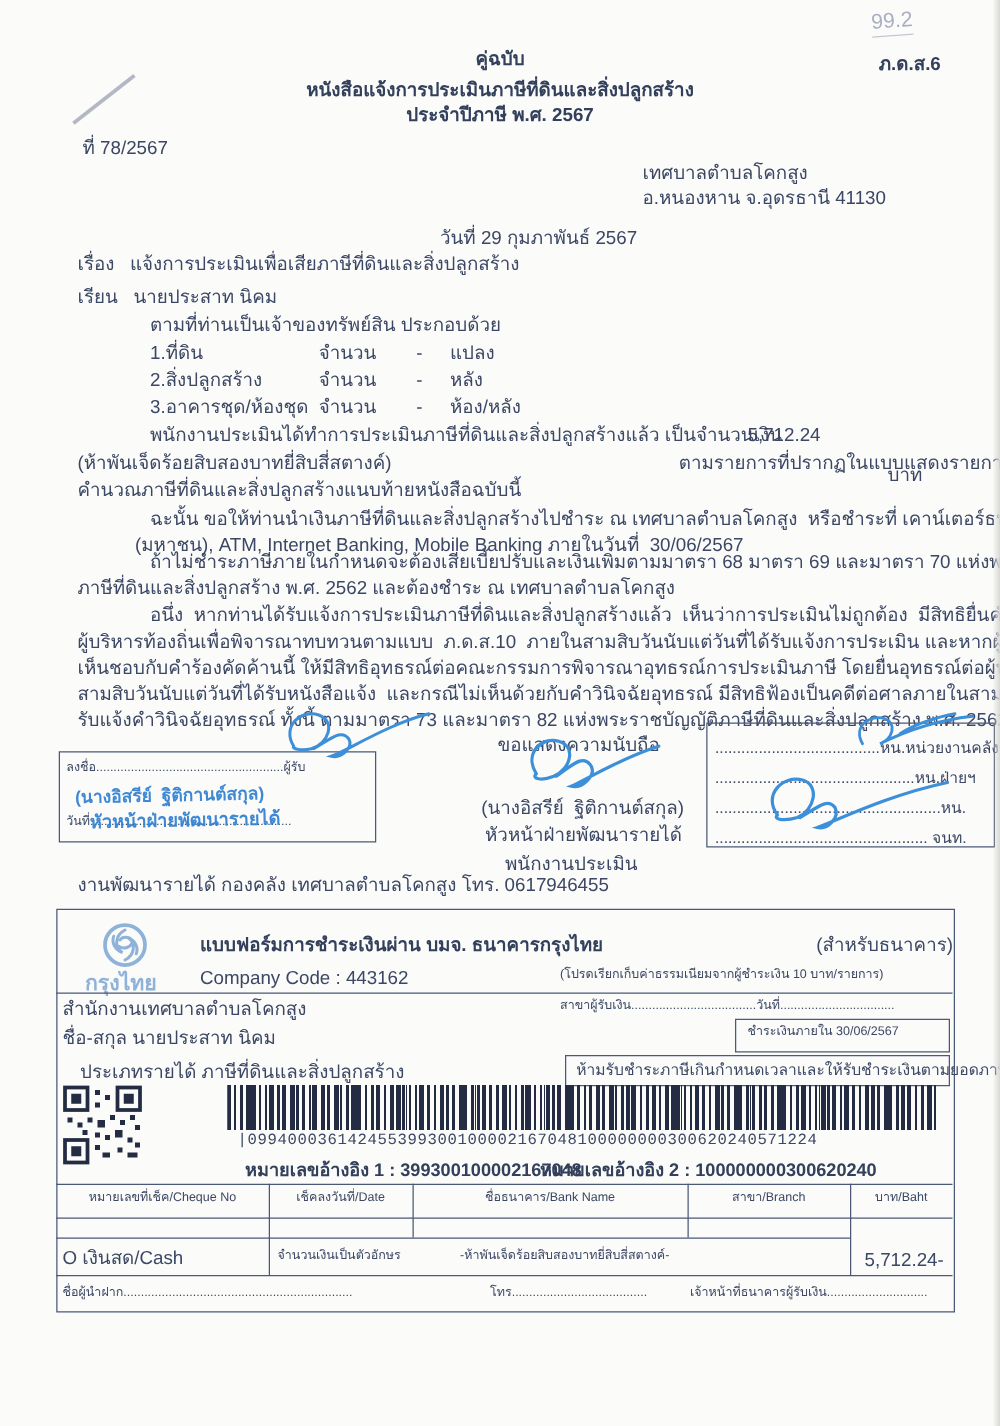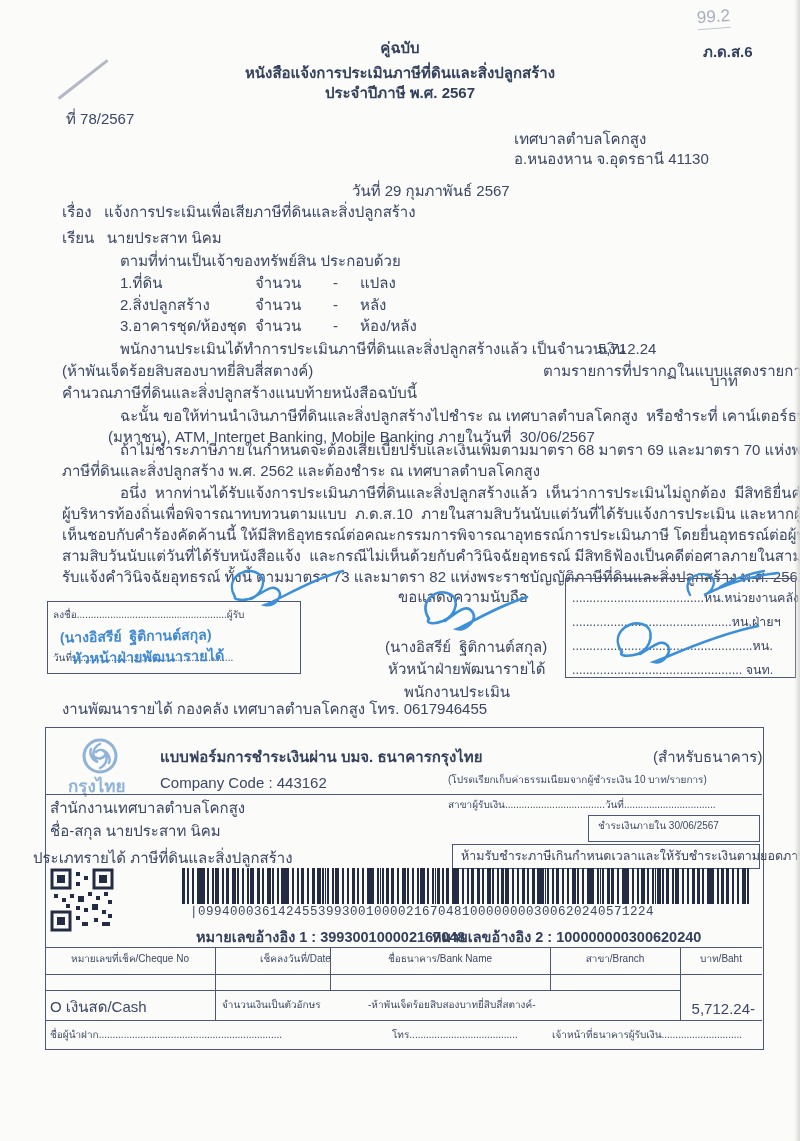--- a/index.html
+++ b/index.html
@@ -132,21 +132,21 @@
 
   <div class="hline" style="left:45px;top:794px;width:717px;"></div>
 
   <div class="abs t" style="left:50px;top:799px;">สำนักงานเทศบาลตำบลโคกสูง</div>
   <div class="abs s" style="left:448px;top:799px;">สาขาผู้รับเงิน....................................วันที่.................................</div>
 
   <div class="abs t" style="left:50px;top:822px;">ชื่อ-สกุล นายประสาท นิคม</div>
   <div class="box" style="left:588px;top:815px;width:170px;height:25px;"></div>
   <div class="abs s" style="left:598px;top:820px;">ชำระเงินภายใน 30/06/2567</div>
 
-  <div class="abs t" style="left:33px;top:849px;">ประเภทรายได้ ภาษีที่ดินและสิ่งปลูกสร้าง</div>
+  <div class="abs t" style="left:64px;top:849px;">ประเภทรายได้ ภาษีที่ดินและสิ่งปลูกสร้าง</div>
   <div class="box" style="left:452px;top:844px;width:306px;height:23px;"></div>
   <div class="abs xs" style="left:461px;top:849px;">ห้ามรับชำระภาษีเกินกำหนดเวลาและให้รับชำระเงินตามยอดภาษีเท่านั้น</div>
 
   <svg class="sig" style="left:50px;top:868px;" width="64" height="64" viewBox="0 0 64 64">
     <g fill="#232c42">
       <rect x="2" y="2" width="18" height="18" fill="none" stroke="#232c42" stroke-width="3"></rect>
         <rect x="7" y="7" width="8" height="8"></rect>
       <rect x="44" y="2" width="18" height="18" fill="none" stroke="#232c42" stroke-width="3"></rect>
         <rect x="49" y="7" width="8" height="8"></rect>
       <rect x="2" y="44" width="18" height="18" fill="none" stroke="#232c42" stroke-width="3"></rect>
@@ -184,21 +184,21 @@
   <div class="hline" style="left:45px;top:947px;width:717px;"></div>
   <div class="hline" style="left:45px;top:974px;width:717px;"></div>
   <div class="hline" style="left:45px;top:990px;width:635px;"></div>
   <div class="hline" style="left:45px;top:1020px;width:717px;"></div>
   <div class="vline" style="left:215px;top:947px;height:73px;"></div>
   <div class="vline" style="left:330px;top:947px;height:43px;"></div>
   <div class="vline" style="left:550px;top:947px;height:43px;"></div>
   <div class="vline" style="left:680px;top:947px;height:73px;"></div>
 
   <div class="abs s" style="left:45px;top:953px;width:170px;text-align:center;">หมายเลขที่เช็ค/Cheque No</div>
-  <div class="abs s" style="left:215px;top:953px;width:115px;text-align:center;padding-left:23px;">เช็คลงวันที่/Date</div>
+  <div class="abs s" style="left:215px;top:953px;width:115px;text-align:center;">เช็คลงวันที่/Date</div>
   <div class="abs s" style="left:330px;top:953px;width:220px;text-align:center;">ชื่อธนาคาร/Bank Name</div>
   <div class="abs s" style="left:550px;top:953px;width:130px;text-align:center;">สาขา/Branch</div>
   <div class="abs s" style="left:680px;top:953px;width:82px;text-align:center;">บาท/Baht</div>
 
   <div class="abs t" style="left:50px;top:998px;">O เงินสด/Cash</div>
   <div class="abs s" style="left:222px;top:999px;">จำนวนเงินเป็นตัวอักษร</div>
   <div class="abs s" style="left:368px;top:999px;">-ห้าพันเจ็ดร้อยสิบสองบาทยี่สิบสี่สตางค์-</div>
   <div class="abs t" style="left:680px;top:1000px;width:75px;text-align:right;">5,712.24-</div>
 
   <div class="abs s" style="left:50px;top:1029px;">ชื่อผู้นำฝาก..................................................................</div>

